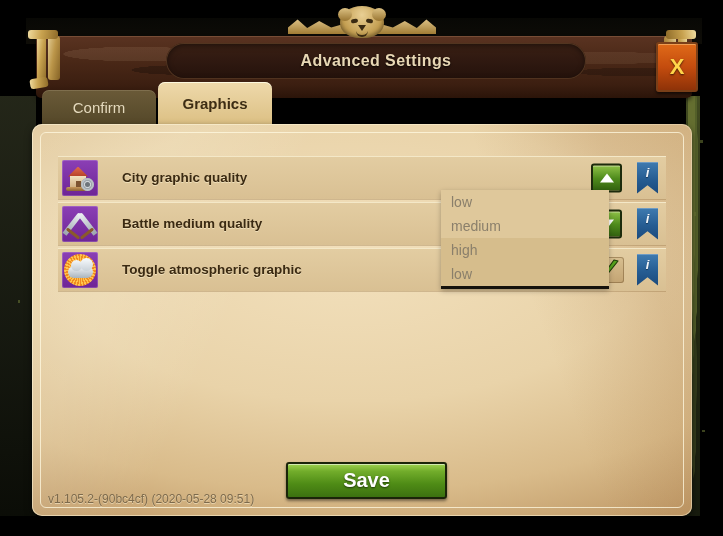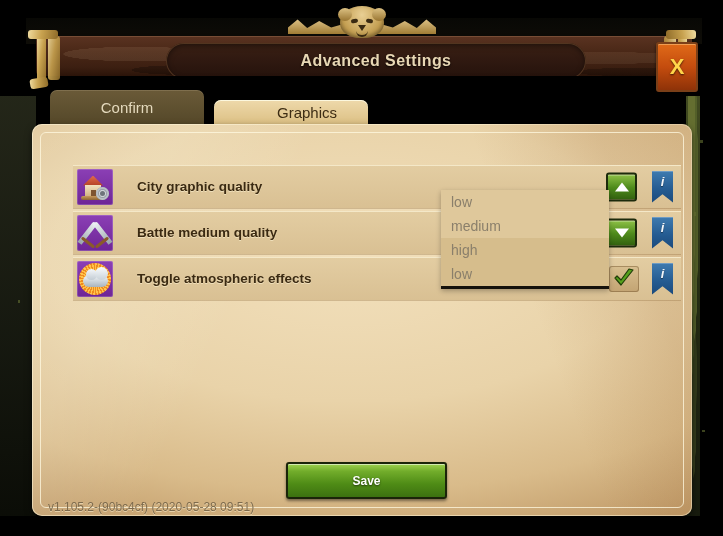--- a/index.html
+++ b/index.html
@@ -36,21 +36,21 @@
   }
   .bg-speck{position:absolute;background:#6e7a36;opacity:.55;}
 
   
   .window{
     position:absolute;left:24px;top:32px;width:676px;height:484px;
   }
 
   
   .titlebar{
-    position:absolute;left:12px;top:4px;width:656px;height:40px;
+    position:absolute;left:12px;top:4px;width:656px;height:62px;
     border-radius:5px;
     background:
       linear-gradient(180deg,#5a3321 0%,#4a2817 40%,#3c1f11 78%,#2b1409 100%);
     box-shadow:inset 0 1px 0 rgba(255,200,150,.18), 0 2px 4px rgba(0,0,0,.6);
     overflow:hidden;
   }
   .wood-grain{
     position:absolute;inset:0;
     background:
       radial-gradient(ellipse 120px 12px at 100px 18px, rgba(255,220,180,.09) 0 60%, transparent 61%),
@@ -118,37 +118,35 @@
     background:linear-gradient(180deg,#e06a18,#c44c0e 50%,#8e3208);
     box-shadow:inset 0 1px 0 rgba(255,210,140,.5),0 2px 3px rgba(0,0,0,.6);
     display:flex;align-items:center;justify-content:center;
     cursor:pointer;
   }
   .close-x{font-size:22px;font-weight:bold;color:#ffd54a;text-shadow:0 1px 2px rgba(0,0,0,.7);}
 
   
   .tabs{position:absolute;left:18px;top:56px;height:36px;display:flex;align-items:flex-end;}
   .tab{
-    height:34px;min-width:92px;padding:0 31px;
+    height:34px;min-width:92px;padding:0 11px;
     border-radius:7px 7px 0 0;
     display:flex;align-items:center;justify-content:center;
     font-size:15px;cursor:pointer;margin-right:2px;
     box-shadow:inset 0 1px 0 rgba(255,240,210,.14);
-    margin-left:8px;
   }
   .tab.inactive{
     background:linear-gradient(180deg,#6a5a38,#554829);
     color:#e4d9bd;
   }
   .tab.active{
-    height:24px;
+    height:42px;
     background:linear-gradient(180deg,#eed9ab,#dcc084);
-    color:#3d2d14;font-weight:normal;
+    color:#3d2d14;font-weight:bold;
     box-shadow:inset 0 1px 0 rgba(255,255,235,.8);
-    justify-content:flex-end;
   }
 
   
   .panel{
     position:absolute;left:8px;top:92px;width:660px;height:392px;
     border-radius:10px;
     background:
       radial-gradient(ellipse 620px 300px at 48% 34%, #f2e0bc 0%, #e9d3a9 48%, #d9bb8a 78%, #c09a68 100%);
     box-shadow:0 3px 7px rgba(0,0,0,.55), inset 0 0 0 1px rgba(255,245,215,.55);
     overflow:hidden;
@@ -159,21 +157,21 @@
                linear-gradient(250deg, rgba(160,110,60,.18) 0 12%, transparent 28%);
     pointer-events:none;
   }
   .panel-inner{
     position:absolute;left:8px;top:8px;right:8px;bottom:8px;
     border:1px solid rgba(255,250,225,.75);border-radius:6px;
     pointer-events:none;
   }
 
   
-  .list{position:absolute;left:26px;top:41px;width:608px;margin-left:15px;}
+  .list{position:absolute;left:26px;top:32px;width:608px;}
   .row{
     position:relative;height:43px;display:flex;align-items:center;
     background:linear-gradient(180deg,#e3cda2,#d9c093);
     box-shadow:inset 0 1px 0 rgba(255,250,225,.6), 0 1px 0 rgba(150,115,70,.35);
   }
   .row + .row{margin-top:3px;}
   .row-icon{
     width:36px;height:36px;margin-left:4px;flex:0 0 auto;border-radius:2px;
     background:linear-gradient(180deg,#8b3fb5,#6e2596);
     box-shadow:inset 0 0 0 1px rgba(255,255,255,.18);
@@ -282,23 +280,23 @@
   .dd-item.plain{background:#dfc89b;}
 
   
   .save-btn{
     position:absolute;left:254px;top:338px;width:157px;height:33px;
     border:2px solid #1b2409;border-radius:3px;
     background:linear-gradient(180deg,#9fd34f 0%,#72ad2b 22%,#4f8c16 60%,#3c7110 100%);
     box-shadow:inset 0 1px 0 rgba(255,255,255,.55), 0 2px 3px rgba(0,0,0,.45);
     display:flex;align-items:center;justify-content:center;cursor:pointer;
   }
-  .save-btn span{font-size:12px;font-weight:bold;color:#ffffff;text-shadow:0 1px 2px rgba(0,0,0,.6);}
+  .save-btn span{font-size:20px;font-weight:bold;color:#ffffff;text-shadow:0 1px 2px rgba(0,0,0,.6);}
   .version{
-    position:absolute;left:16px;top:376px;font-size:12px;color:#7d6a4c;
+    position:absolute;left:16px;top:368px;font-size:12px;color:#7d6a4c;
     text-shadow:0 1px 0 rgba(255,245,215,.5);
   }
 </style>
 </head>
 <body>
 
 <div id="root">
 
   <div class="bg-game">
     <div class="bg-top-strip"></div>
@@ -403,21 +401,21 @@
               <span>i</span>
             </div>
           </div>
         </div>
 
         <div class="row">
           <div class="row-icon">
             <div class="ico-sunburst"></div>
             <div class="ico-cloud"></div>
           </div>
-          <div class="row-label">Toggle atmospheric effects</div>
+          <div class="row-label">Toggle atmospheric graphic</div>
           <div class="row-ctrl" style="right:42px;">
             <div class="checkwrap">
               <svg class="check" viewBox="0 0 22 20">
                 <path d="M2 10 L8 17 L20 2 L16 1 L8 12 L4 8 Z" fill="#56a11c" stroke="#1f3d09" stroke-width="1.2" stroke-linejoin="round"></path>
               </svg>
             </div>
           </div>
           <div class="row-info">
             <div class="ribbon">
               <span>i</span>

